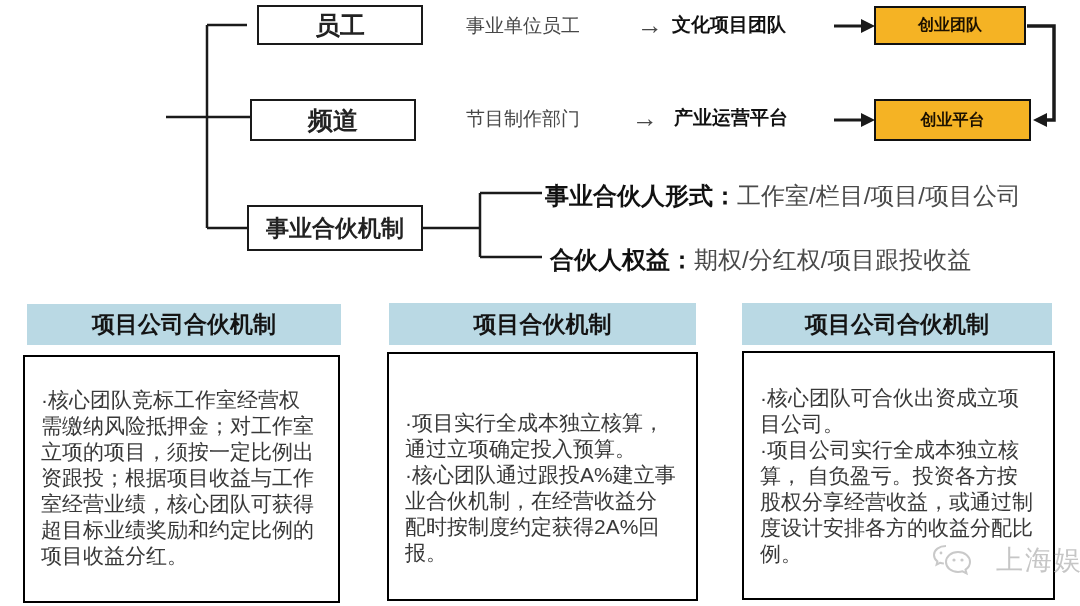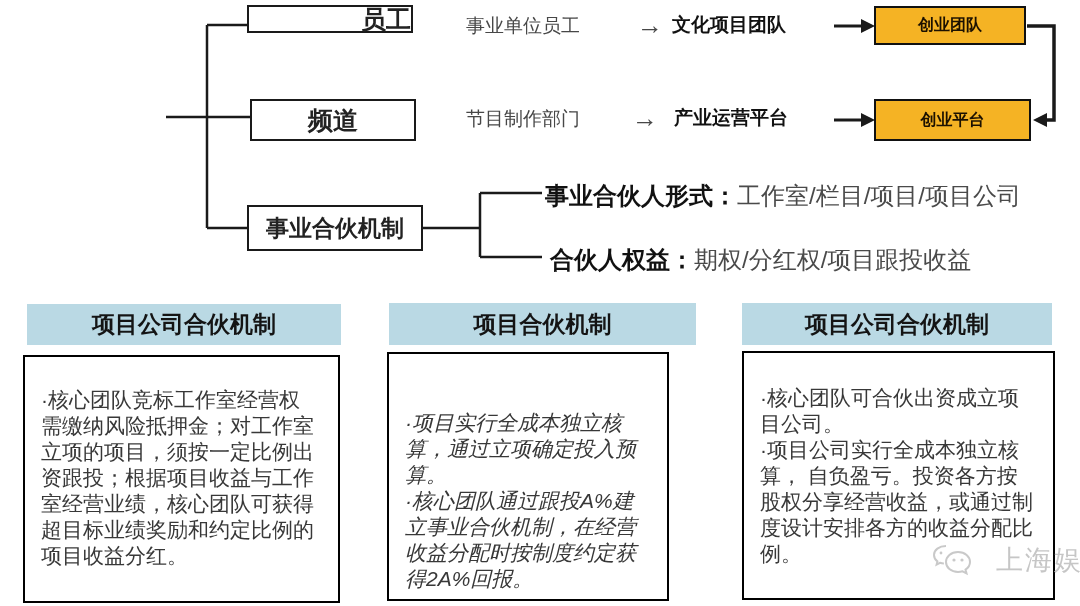--- a/index.html
+++ b/index.html
@@ -18,21 +18,21 @@
   .stage{position:absolute;left:0;top:0;width:1080px;height:606px;}
   svg.connectors{position:absolute;left:0;top:0;width:1080px;height:606px;pointer-events:none;}
 
   .box{position:absolute;border:2px solid var(--line);display:flex;align-items:center;justify-content:center;background:#fff;}
   .root-box{
     left:8px;top:68px;width:158px;height:98px;
     background:var(--root-blue);
     font-size:28px;font-weight:bold;line-height:1.28;text-align:center;
     white-space:pre-line;color:#111;
   }
-  .node-emp{left:247px;top:5px;width:166px;height:28px;font-size:25px;font-weight:bold;justify-content:flex-end;}
+  .node-emp{left:257px;top:5px;width:166px;height:40px;font-size:25px;font-weight:bold;}
   .node-chan{left:250px;top:99px;width:166px;height:42px;font-size:25px;font-weight:bold;}
   .node-partner{left:247px;top:205px;width:176px;height:46px;font-size:23px;font-weight:bold;}
 
   .flow-text{position:absolute;font-size:19px;white-space:nowrap;}
   .flow-source{color:#474747;}
   .flow-arrow-glyph{color:#474747;font-size:26px;}
   .flow-platform{font-weight:bold;color:#111;}
 
   .orange-box{
     position:absolute;border:2.5px solid #111;
@@ -55,21 +55,21 @@
   .col-header-1{left:27px;top:304px;width:314px;height:41px;}
   .col-header-2{left:389px;top:303px;width:307px;height:42px;}
   .col-header-3{left:742px;top:303px;width:310px;height:42px;}
 
   .col-body{
     position:absolute;background:#fff;border:2px solid #000000;
     font-size:21px;line-height:26px;color:#383838;
     white-space:pre-line;overflow:hidden;
   }
   .col-body-1{left:23px;top:355px;width:317px;height:248px;padding:30px 19px 0 16px;}
-  .col-body-2{left:387px;top:352px;width:282px;height:249px;padding:56px 19px 0 16px;font-style:italic;}
+  .col-body-2{left:387px;top:352px;width:311px;height:249px;padding:56px 19px 0 16px;}
   .col-body-3{left:742px;top:351px;width:313px;height:249px;padding:32px 20px 0 16px;}
 
   .watermark{
     position:absolute;left:932px;top:542px;z-index:5;
     display:flex;align-items:center;gap:22px;
   }
   .watermark-text{
     font-size:27px;color:#c6c6c6;letter-spacing:2px;white-space:nowrap;
     text-shadow:1px 1px 0 rgba(255,255,255,.95);
   }

